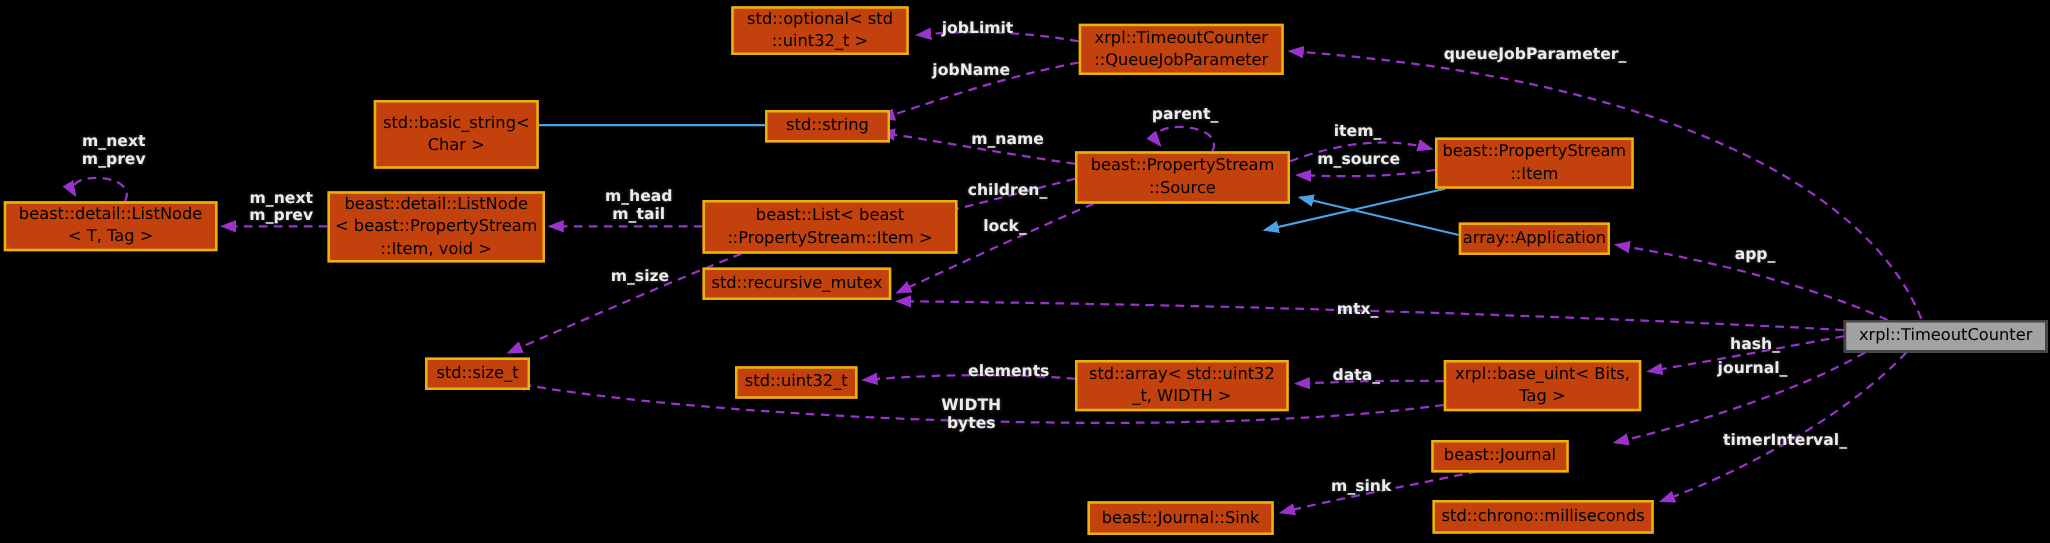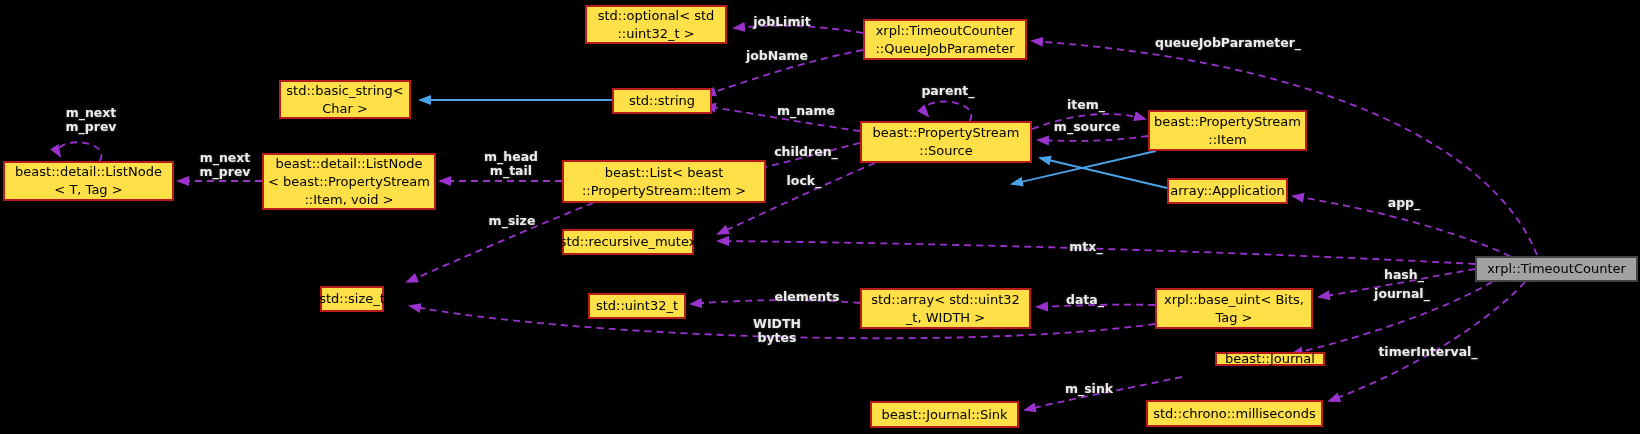--- a/index.html
+++ b/index.html
@@ -7,22 +7,22 @@
     position:relative;
     width:1640px;height:434px;
     background:#000;
     font-family:"DejaVu Sans", sans-serif;
     overflow:hidden;
   }
   #edges{position:absolute;left:0;top:0;width:1640px;height:434px;}
   .node{
     position:absolute;
     box-sizing:border-box;
-    background:#fde047;
-    border:2px solid #b91c1c;
+    background:#c2410c;
+    border:2px solid #eab308;
     color:#000;
     font-size:13px;
     line-height:18px;
     display:flex;
     align-items:center;
     justify-content:center;
     text-align:center;
     white-space:pre-line;
     padding:0 4px;
     cursor:pointer;
@@ -86,43 +86,43 @@
       <path d="M612,100 L420,100" marker-end="url(#ab)"></path>
       <path d="M1156,151 L1012,184" marker-end="url(#ab)"></path>
       <path d="M1167,188 L1040,158" marker-end="url(#ab)"></path>
     </g>
   </svg>
 
   <div class="node" style="left:585px;top:5px;width:142px;height:39px">std::optional&lt; std
 ::uint32_t &gt;</div>
   <div class="node" style="left:863px;top:19px;width:164px;height:41px">xrpl::TimeoutCounter
 ::QueueJobParameter</div>
-  <div class="node" style="left:279px;top:80px;width:132px;height:39px">std::basic_string&lt;
+  <div class="node" style="left:299px;top:80px;width:132px;height:55px">std::basic_string&lt;
 Char &gt;</div>
   <div class="node" style="left:612px;top:88px;width:100px;height:26px">std::string</div>
   <div class="node" style="left:860px;top:121px;width:172px;height:42px">beast::PropertyStream
 ::Source</div>
   <div class="node" style="left:1148px;top:110px;width:159px;height:41px">beast::PropertyStream
 ::Item</div>
   <div class="node" style="left:1167px;top:178px;width:121px;height:26px">array::Application</div>
   <div class="node" style="left:3px;top:161px;width:171px;height:40px">beast::detail::ListNode
 &lt; T, Tag &gt;</div>
   <div class="node" style="left:262px;top:153px;width:174px;height:57px">beast::detail::ListNode
 &lt; beast::PropertyStream
 ::Item, void &gt;</div>
   <div class="node" style="left:562px;top:160px;width:204px;height:43px">beast::List&lt; beast
 ::PropertyStream::Item &gt;</div>
-  <div class="node" style="left:562px;top:229px;width:132px;height:26px">std::recursive_mutex</div>
-  <div class="node" style="left:320px;top:286px;width:64px;height:26px">std::size_t</div>
+  <div class="node" style="left:562px;top:214px;width:151px;height:26px">std::recursive_mutex</div>
+  <div class="node" style="left:340px;top:286px;width:84px;height:26px">std::size_t</div>
   <div class="node" style="left:588px;top:293px;width:98px;height:26px">std::uint32_t</div>
   <div class="node" style="left:860px;top:288px;width:171px;height:41px">std::array&lt; std::uint32
 _t, WIDTH &gt;</div>
   <div class="node" style="left:1155px;top:288px;width:158px;height:41px">xrpl::base_uint&lt; Bits,
 Tag &gt;</div>
-  <div class="node" style="left:1215px;top:352px;width:110px;height:14px">beast::Journal</div>
+  <div class="node" style="left:1145px;top:352px;width:110px;height:26px">beast::Journal</div>
   <div class="node" style="left:1146px;top:400px;width:177px;height:27px">std::chrono::milliseconds</div>
   <div class="node" style="left:870px;top:401px;width:149px;height:27px">beast::Journal::Sink</div>
   <div class="node hl" style="left:1475px;top:256px;width:163px;height:26px">xrpl::TimeoutCounter</div>
 
   <div class="elabel" style="left:782px;top:22px">jobLimit</div>
   <div class="elabel" style="left:777px;top:56px">jobName</div>
   <div class="elabel" style="left:806px;top:111px">m_name</div>
   <div class="elabel" style="left:1228px;top:43px">queueJobParameter_</div>
   <div class="elabel" style="left:948px;top:91px">parent_</div>
   <div class="elabel" style="left:1086px;top:105px">item_</div>

